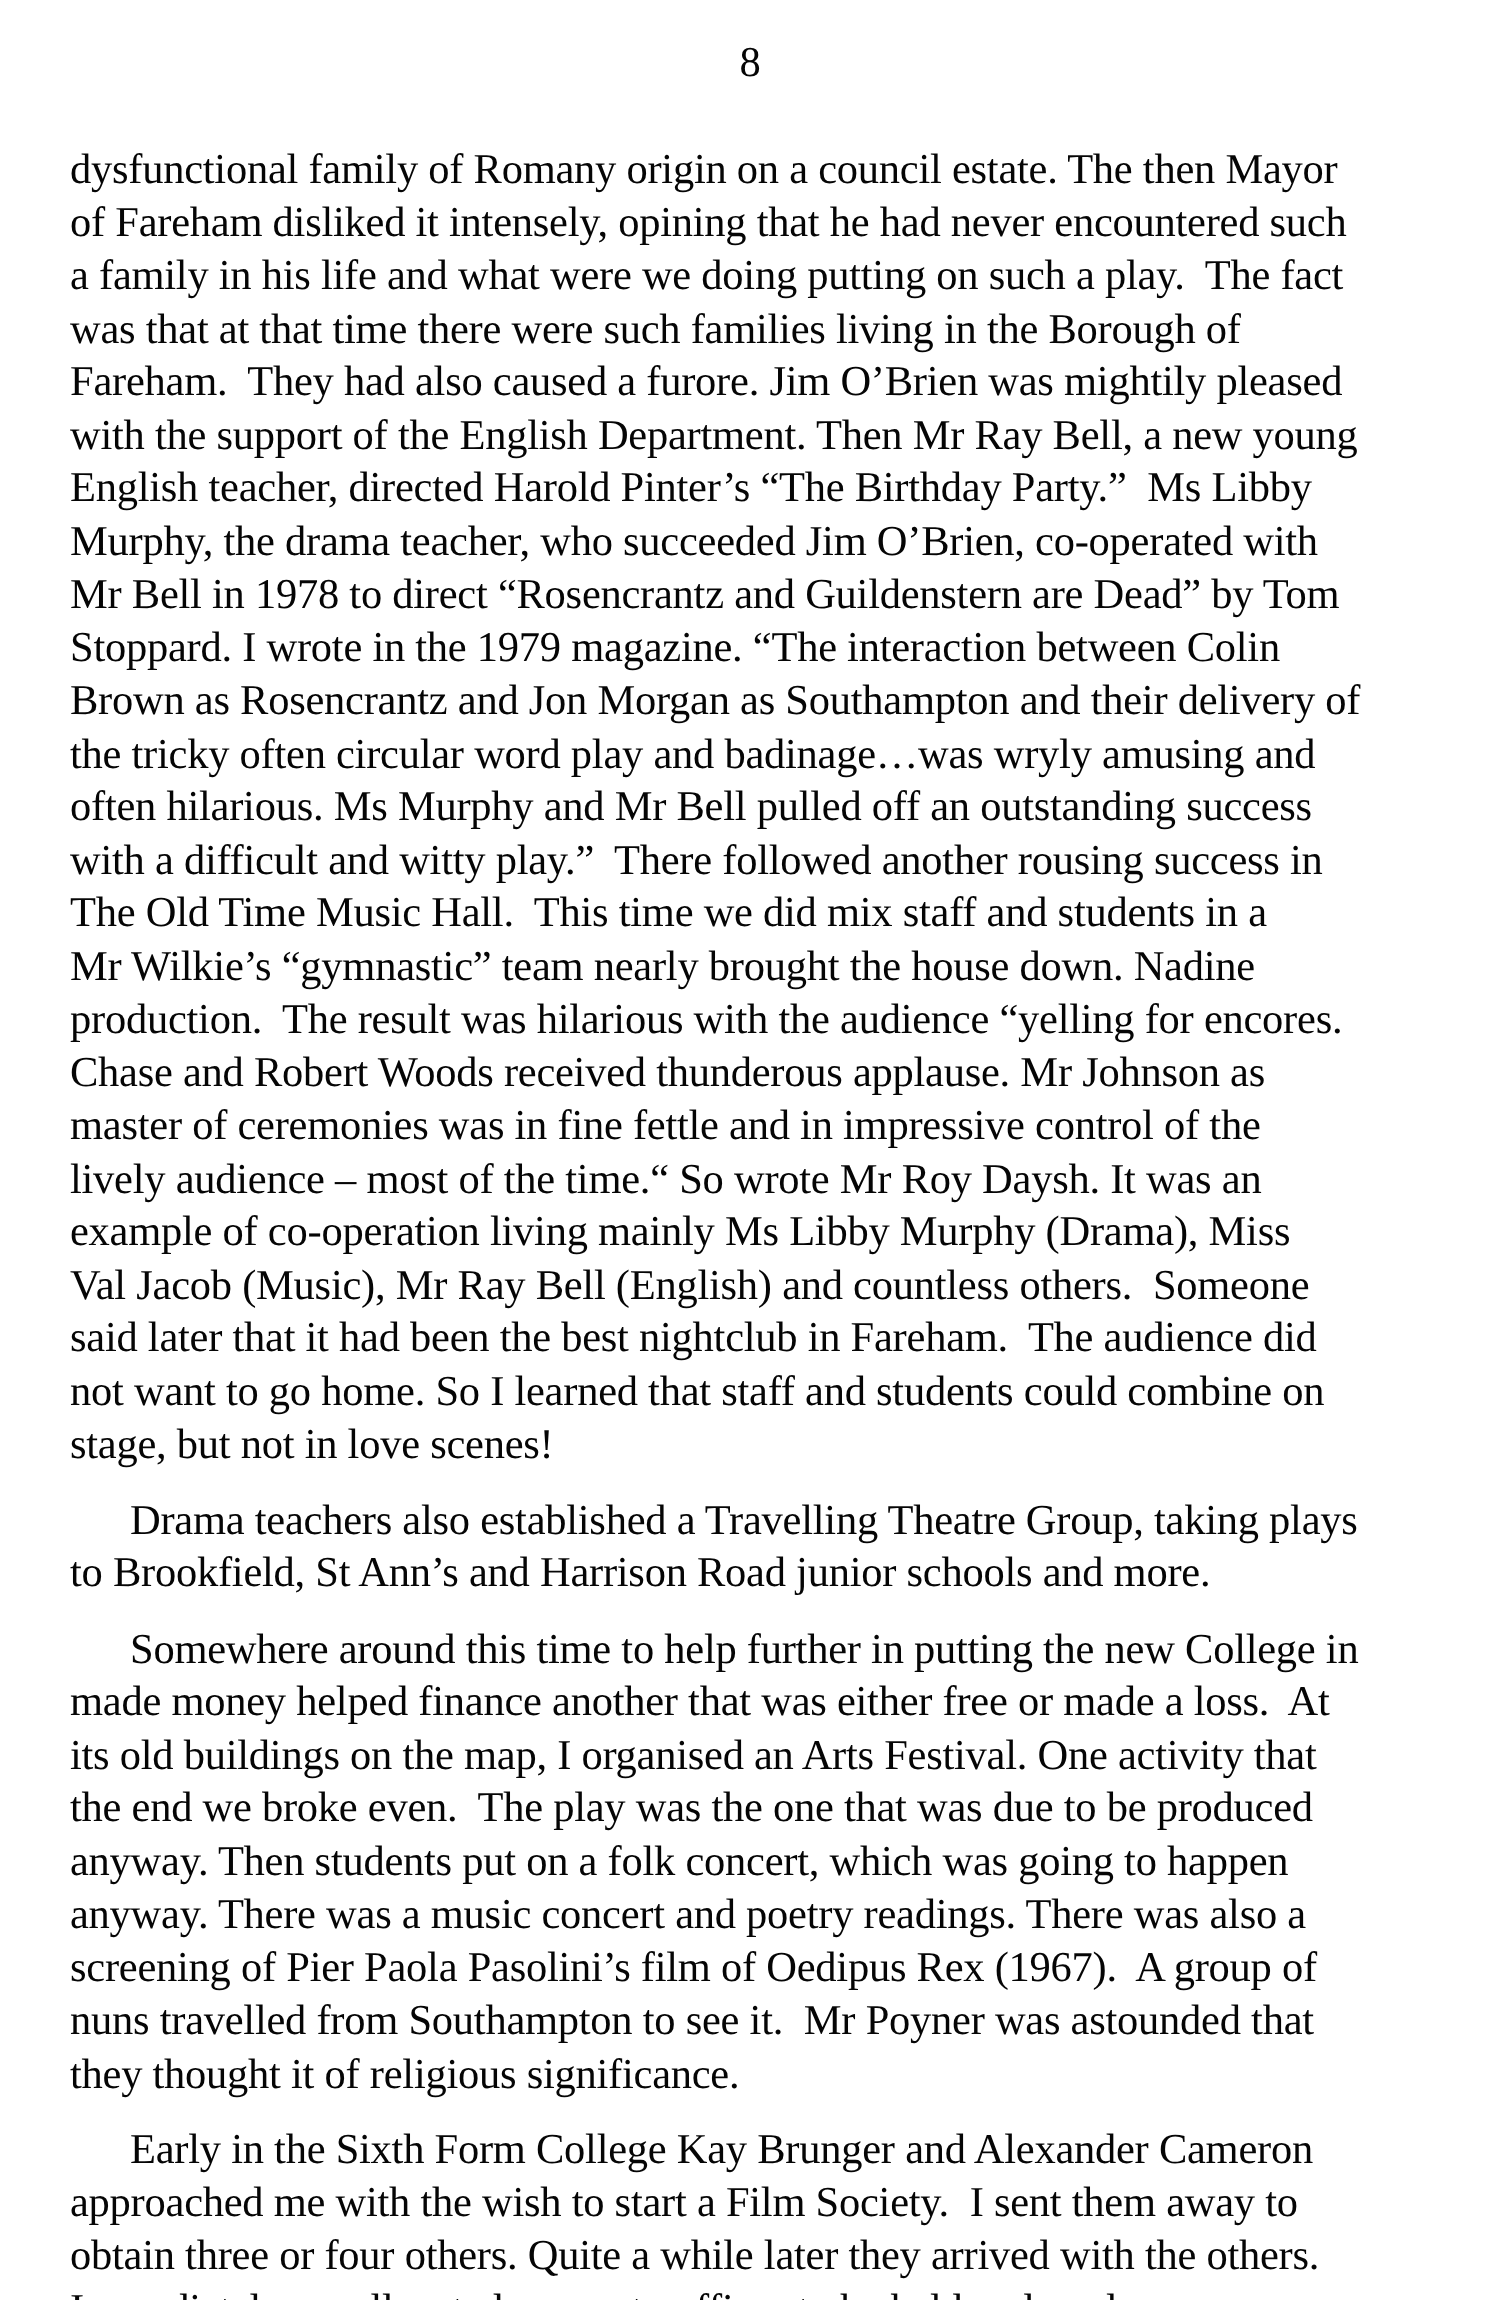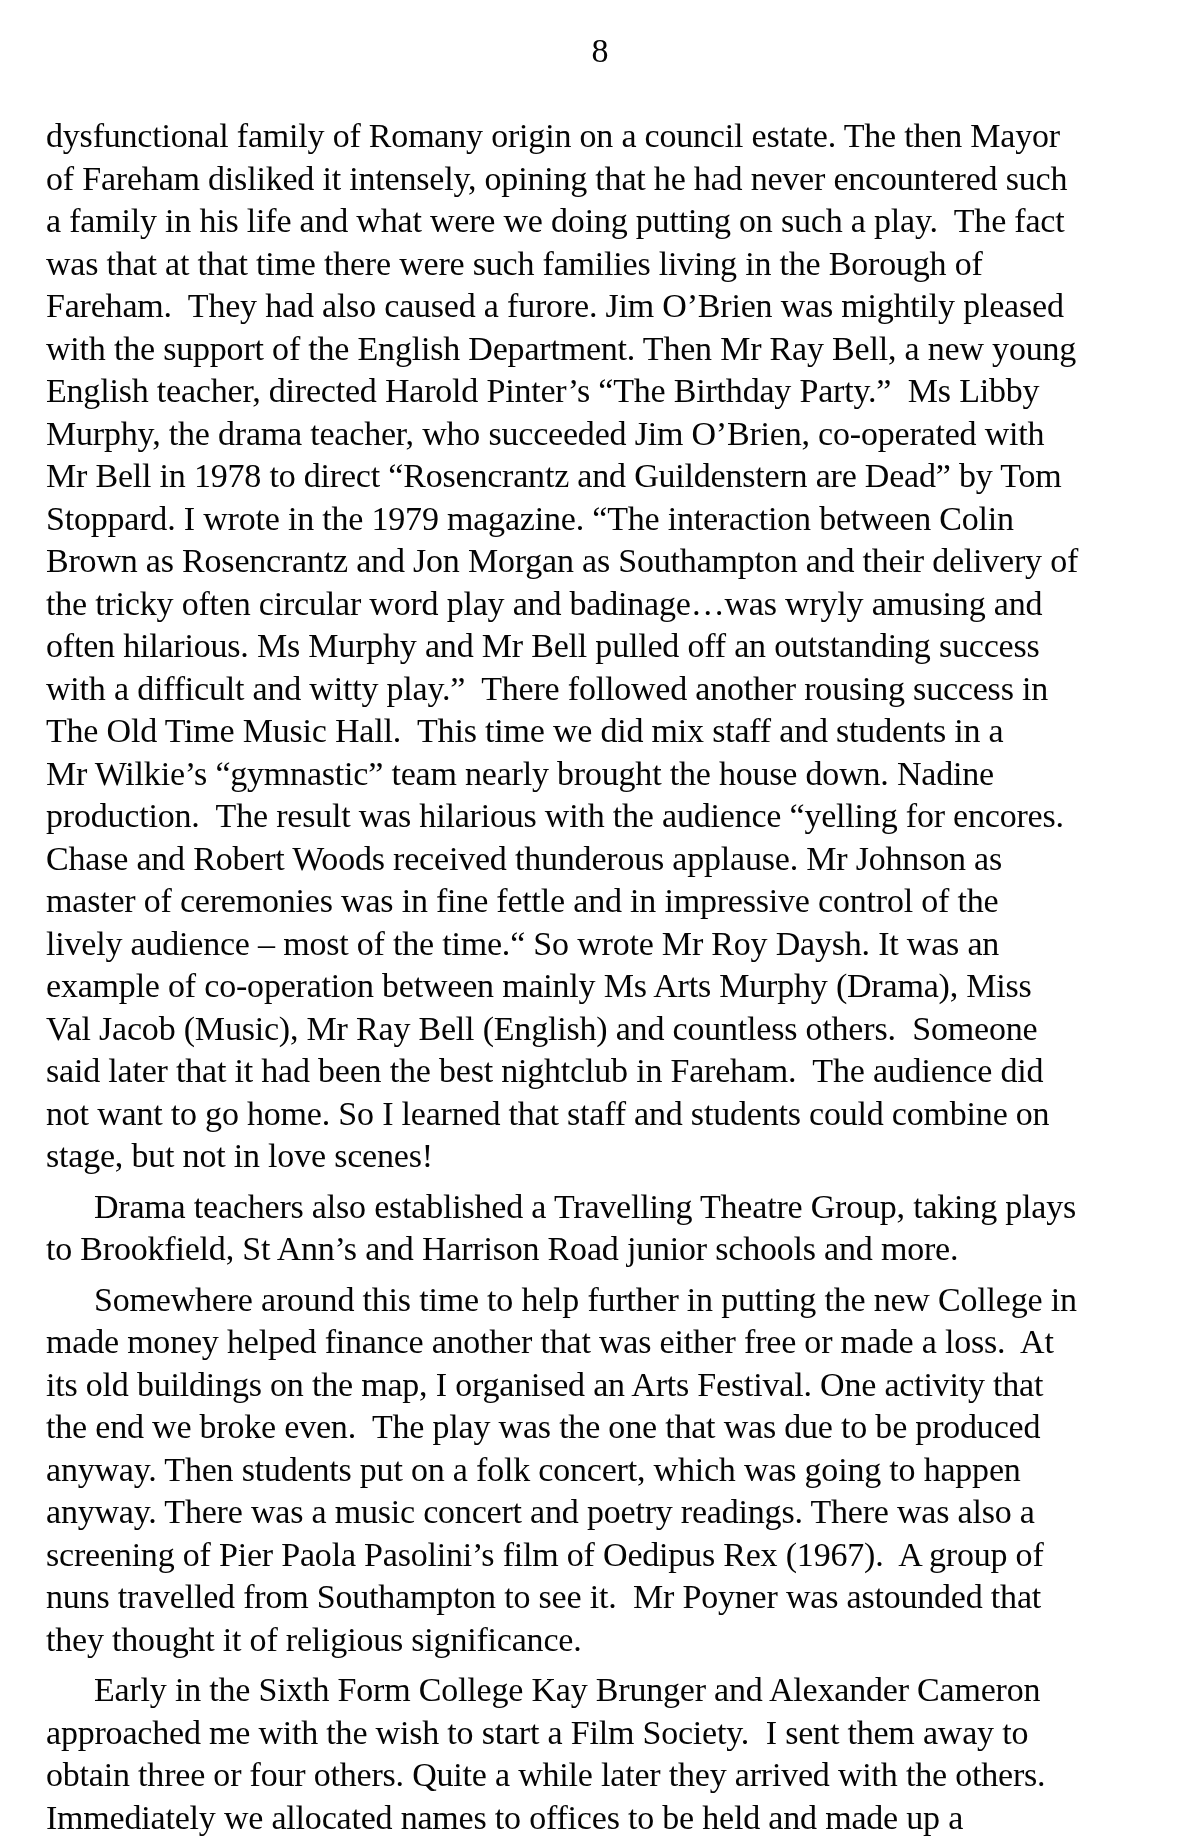--- a/index.html
+++ b/index.html
@@ -30,21 +30,21 @@
   .content {
     width: 1132px;
   }
   .line {
     white-space: pre;      
     font-size: 34px;
     line-height: 42.5px;
     height: 42.5px;
     letter-spacing: -0.2px;
   }
-  .paragraph { margin: 8px; padding: 0; }
+  .paragraph { margin: 18px; padding: 0; }
   .paragraph.indented .line:first-child { padding-left: 48px; }
 </style>
 </head>
 <body>
 
 <div class="page">
   <div class="page-header">
     <span>8</span>
   </div>
   <div class="content">
@@ -62,21 +62,21 @@
         <div class="line">Brown as Rosencrantz and Jon Morgan as Southampton and their delivery of</div>
         <div class="line">the tricky often circular word play and badinage…was wryly amusing and</div>
         <div class="line">often hilarious. Ms Murphy and Mr Bell pulled off an outstanding success</div>
         <div class="line">with a difficult and witty play.”  There followed another rousing success in</div>
         <div class="line">The Old Time Music Hall.  This time we did mix staff and students in a</div>
         <div class="line">Mr Wilkie’s “gymnastic” team nearly brought the house down. Nadine</div>
         <div class="line">production.  The result was hilarious with the audience “yelling for encores.</div>
         <div class="line">Chase and Robert Woods received thunderous applause. Mr Johnson as</div>
         <div class="line">master of ceremonies was in fine fettle and in impressive control of the</div>
         <div class="line">lively audience – most of the time.“ So wrote Mr Roy Daysh. It was an</div>
-        <div class="line">example of co-operation between mainly Ms Arts Murphy (Drama), Miss</div>
+        <div class="line">example of co-operation living mainly Ms Libby Murphy (Drama), Miss</div>
         <div class="line">Val Jacob (Music), Mr Ray Bell (English) and countless others.  Someone</div>
         <div class="line">said later that it had been the best nightclub in Fareham.  The audience did</div>
         <div class="line">not want to go home. So I learned that staff and students could combine on</div>
         <div class="line">stage, but not in love scenes!</div>
       </div>
       <div class="paragraph indented">
         <div class="line">Drama teachers also established a Travelling Theatre Group, taking plays</div>
         <div class="line">to Brookfield, St Ann’s and Harrison Road junior schools and more.</div>
       </div>
       <div class="paragraph indented">

